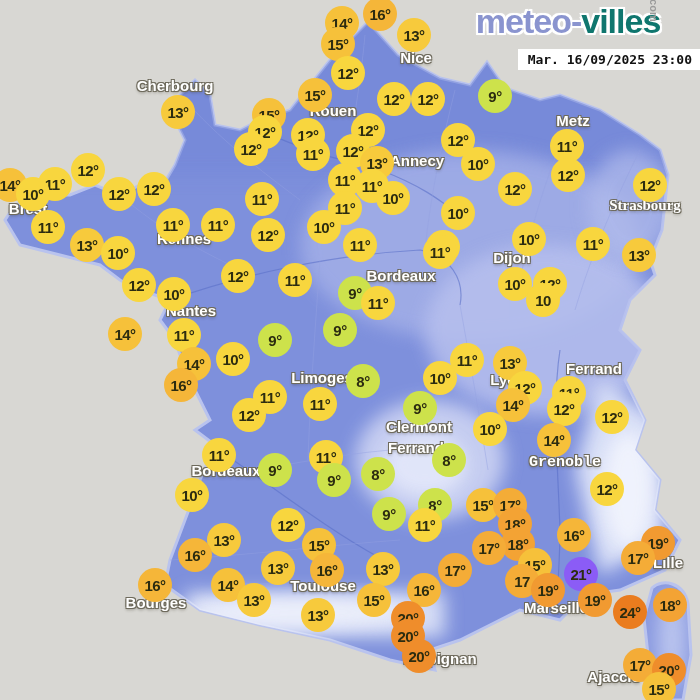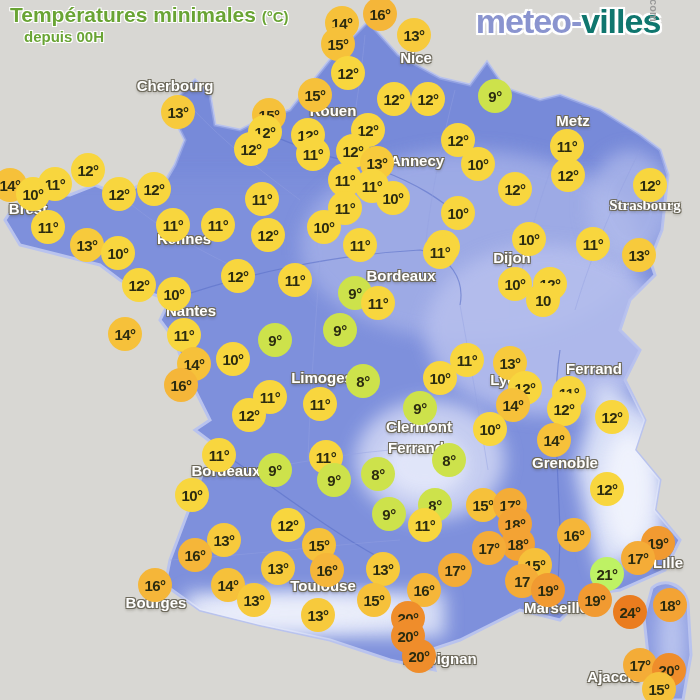--- a/index.html
+++ b/index.html
@@ -76,51 +76,45 @@
 
       <g fill="none" stroke="#93a0e2" stroke-width="0.8" opacity="0.55">
         <path d="M180,95 C220,140 260,170 300,200 M120,195 C160,230 200,250 240,270 M365,35 C360,90 350,140 345,180 M455,90 C440,150 430,200 425,250 M570,120 C545,180 530,230 520,280 M640,150 C610,210 590,260 575,310 M200,480 C260,470 330,455 390,450 M170,560 C250,555 330,545 400,540 M460,305 C470,360 480,420 488,470 M320,260 C315,330 310,400 308,460"></path>
       </g>
     </g>
     <g clip-path="url(#clipCo)">
       <ellipse cx="672" cy="640" rx="14" ry="48" fill="#c3ccf1" opacity="0.85" filter="url(#soft)"></ellipse>
     </g>
   </svg>
 
-  <div id="header">
-    <div id="title-line">
-      <span>Températures minimales</span>
-      <span id="title-unit">(°C)</span>
-    </div>
-    <div id="subtitle">depuis 00H</div>
-  </div>
 
   <div id="logo">
     <span class="p1">meteo-</span><span class="p2">villes</span><span class="tld">.com</span>
   </div>
 
+  <div id="datebar">Mar. 16/09/2025 23:00</div>
 
   <div id="cities-layer">
       <span class="city" style="left: 175px; top: 85px;">Cherbourg</span>
       <span class="city" style="left: 416px; top: 57px;">Nice</span>
       <span class="city" style="left: 333px; top: 110px;">Rouen</span>
       <span class="city" style="left: 417px; top: 160px;">Annecy</span>
       <span class="city" style="left: 573px; top: 120px;">Metz</span>
       <span class="city" style="left: 645px; top: 205px; font-family: Liberation Serif, serif;">Strasbourg</span>
       <span class="city" style="left: 28px; top: 208px;">Brest</span>
       <span class="city" style="left: 184px; top: 238px;">Rennes</span>
       <span class="city" style="left: 401px; top: 275px;">Bordeaux</span>
       <span class="city" style="left: 512px; top: 257px;">Dijon</span>
       <span class="city" style="left: 191px; top: 310px;">Nantes</span>
       <span class="city" style="left: 508px; top: 379px;">Lyon</span>
       <span class="city" style="left: 594px; top: 368px;">Ferrand</span>
       <span class="city" style="left: 322px; top: 377px;">Limoges</span>
       <span class="city" style="left: 419px; top: 426px;">Clermont</span>
       <span class="city" style="left: 416px; top: 447px;">Ferrand</span>
-      <span class="city" style="left: 565px; top: 462px;">Grenoble</span>
+      <span class="city" style="left: 565px; top: 462px; font-family: Liberation Mono, monospace;">Grenoble</span>
       <span class="city" style="left: 226px; top: 470px;">Bordeaux</span>
       <span class="city" style="left: 323px; top: 585px;">Toulouse</span>
       <span class="city" style="left: 156px; top: 602px;">Bourges</span>
       <span class="city" style="left: 556px; top: 607px;">Marseille</span>
       <span class="city" style="left: 668px; top: 562px;">Lille</span>
       <span class="city" style="left: 440px; top: 658px;">Perpignan</span>
       <span class="city" style="left: 614px; top: 676px;">Ajaccio</span>
     </div>
   <div id="stations-layer">
       <div class="bubble" style="left: 325px; top: 6px; background: rgb(246, 193, 58);">14°</div>
@@ -233,21 +227,21 @@
       <div class="bubble" style="left: 391px; top: 619px; background: rgb(239, 141, 43);">20°</div>
       <div class="bubble" style="left: 402px; top: 639px; background: rgb(239, 141, 43);">20°</div>
       <div class="bubble" style="left: 493px; top: 488px; background: rgb(244, 172, 55);">17°</div>
       <div class="bubble" style="left: 498px; top: 507px; background: rgb(243, 163, 52);">18°</div>
       <div class="bubble" style="left: 501px; top: 527px; background: rgb(243, 163, 52);">18°</div>
       <div class="bubble" style="left: 472px; top: 531px; background: rgb(244, 172, 55);">17°</div>
       <div class="bubble" style="left: 557px; top: 518px; background: rgb(245, 182, 57);">16°</div>
       <div class="bubble" style="left: 518px; top: 548px; background: rgb(246, 193, 58);">15°</div>
       <div class="bubble" style="left: 505px; top: 564px; background: rgb(244, 172, 55);">17</div>
       <div class="bubble" style="left: 531px; top: 573px; background: rgb(241, 154, 49);">19°</div>
-      <div class="bubble" style="left: 590px; top: 557px; background: #bef264;">21°</div>
+      <div class="bubble" style="left: 564px; top: 557px; background: #8b5cf6;">21°</div>
       <div class="bubble" style="left: 578px; top: 583px; background: rgb(241, 154, 49);">19°</div>
       <div class="bubble" style="left: 641px; top: 526px; background: rgb(241, 154, 49);">19°</div>
       <div class="bubble" style="left: 621px; top: 541px; background: rgb(244, 172, 55);">17°</div>
       <div class="bubble" style="left: 613px; top: 595px; background: rgb(234, 124, 30);">24°</div>
       <div class="bubble" style="left: 653px; top: 588px; background: rgb(243, 163, 52);">18°</div>
       <div class="bubble" style="left: 623px; top: 648px; background: rgb(244, 172, 55);">17°</div>
       <div class="bubble" style="left: 652px; top: 653px; background: rgb(239, 141, 43);">20°</div>
       <div class="bubble" style="left: 642px; top: 672px; background: rgb(246, 193, 58);">15°</div>
     </div>
 </div>

